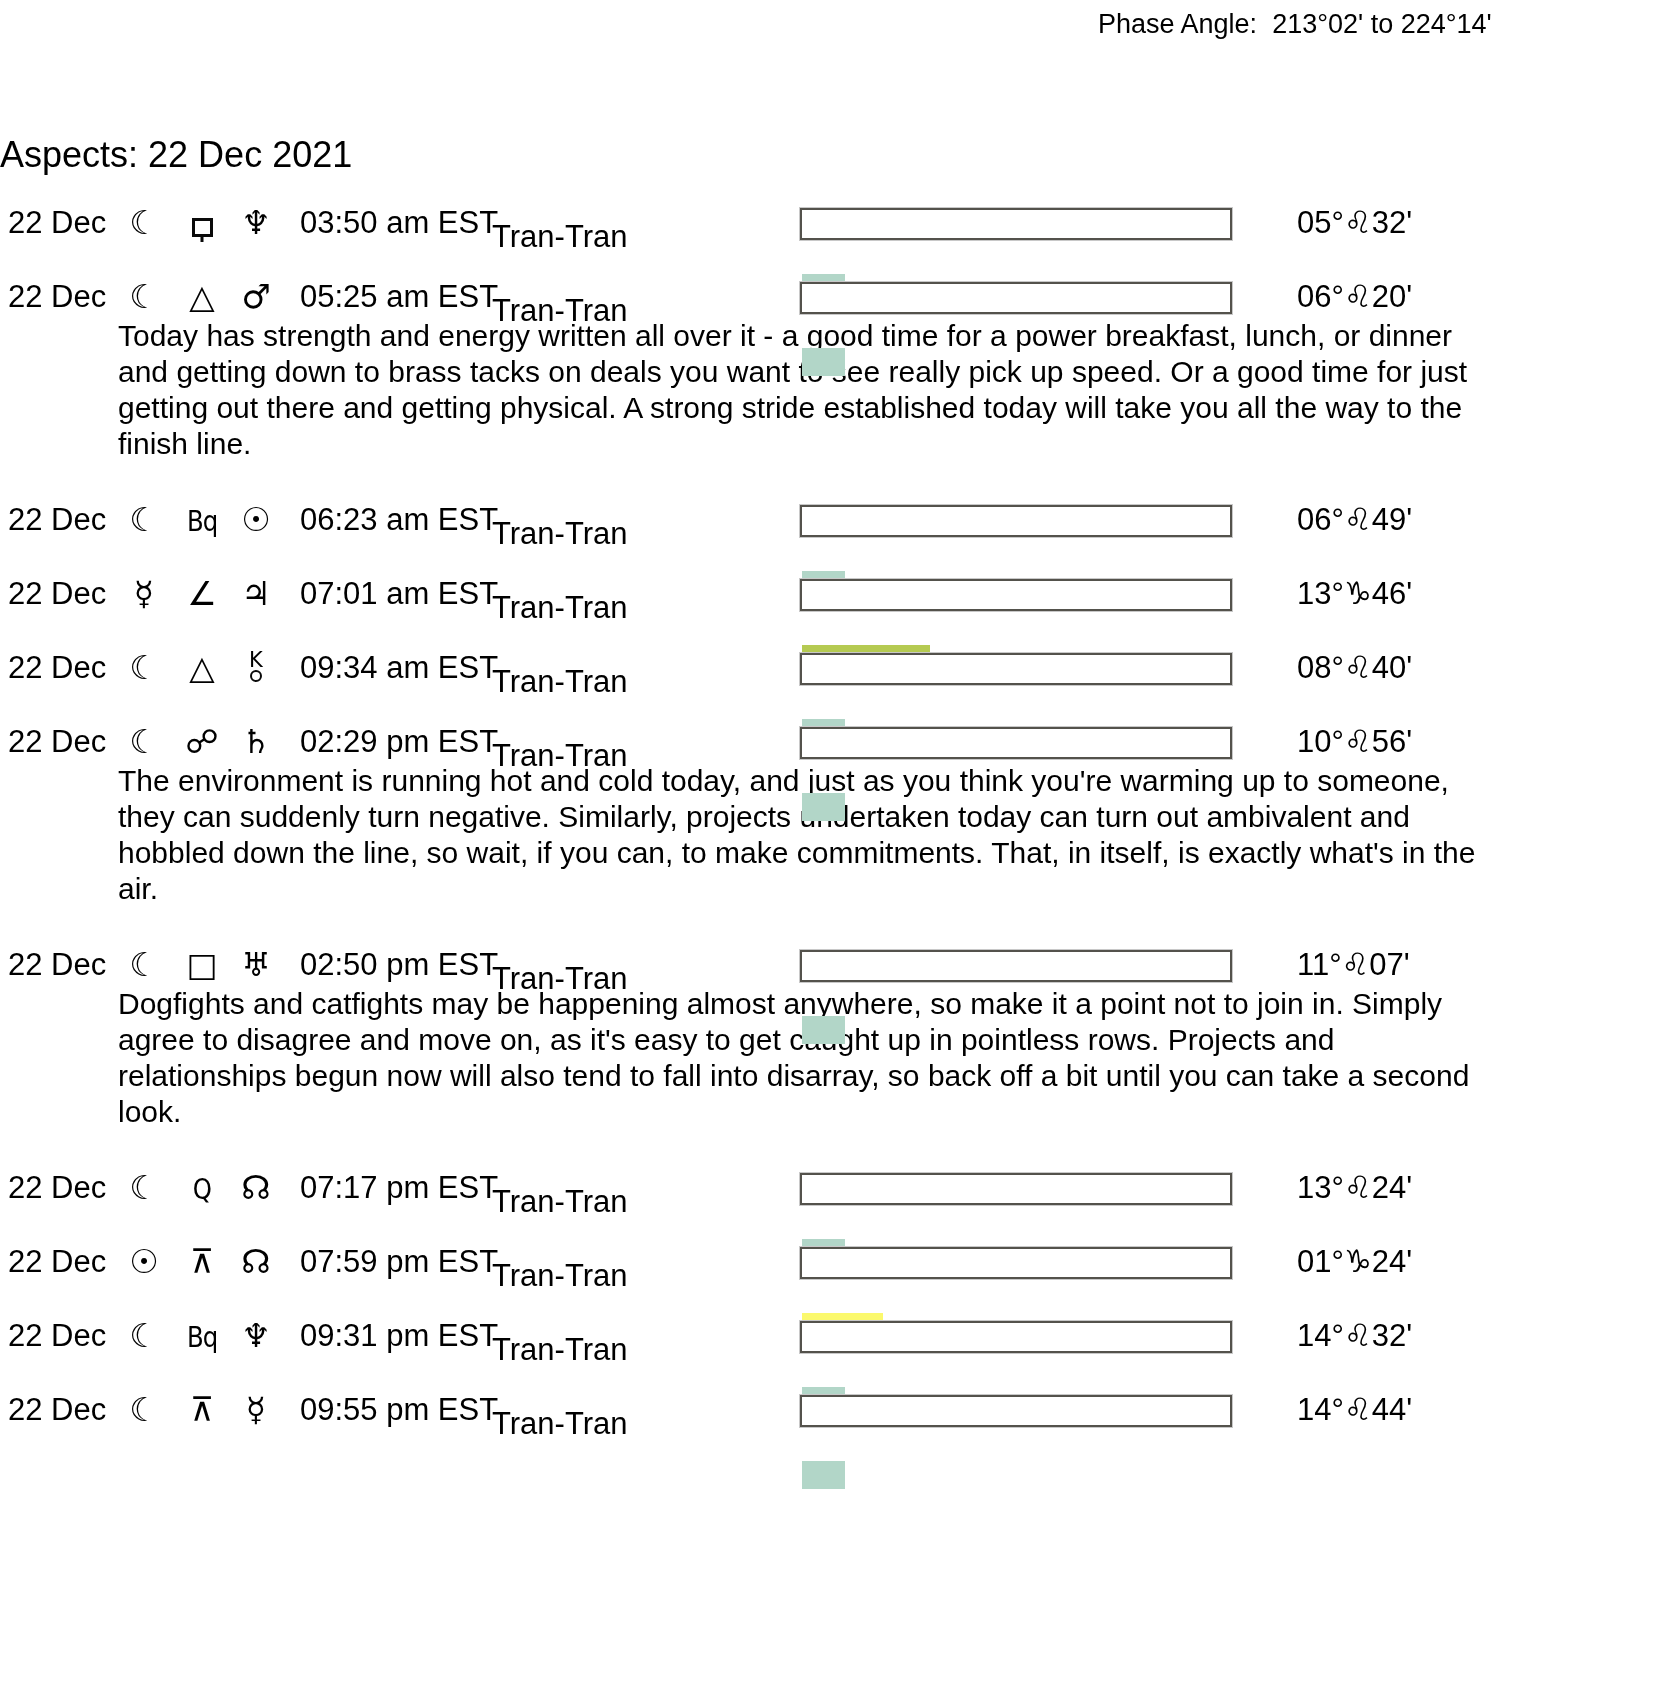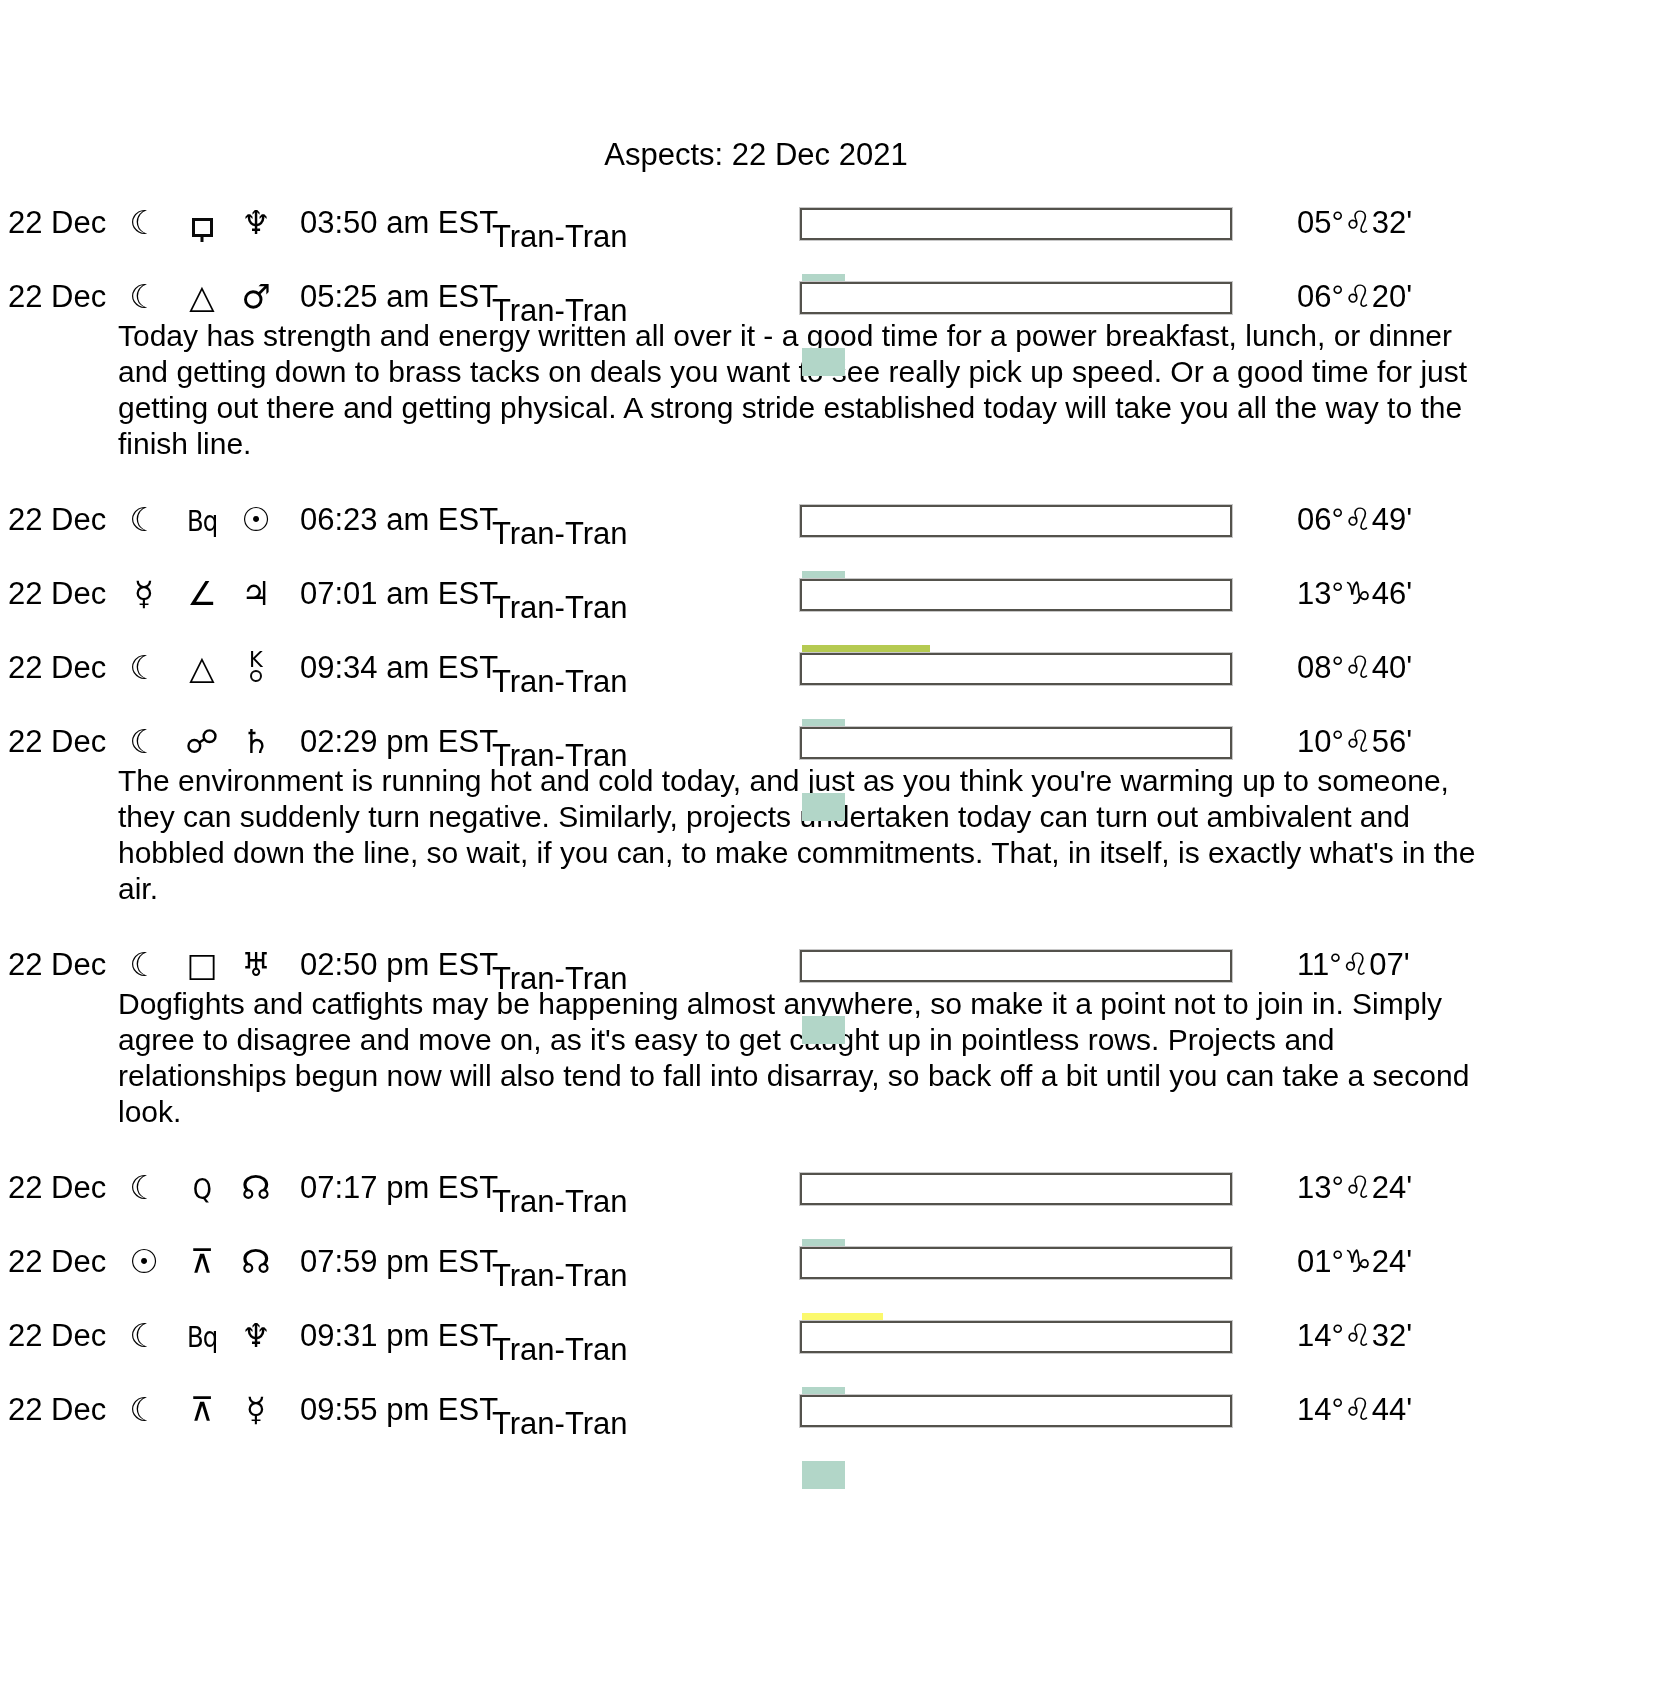--- a/index.html
+++ b/index.html
@@ -33,22 +33,21 @@
     line-height: 30px;
     white-space: pre;
   }
 
   
   .title {
     width: 1512px;
     margin: 99px 0 36px 0;
     height: 32px;
     line-height: 32px;
-    font-size: 31px;
-    text-align: center;
+    font-size: 36px;
     white-space: pre;
   }
 
   
   .entry { margin-bottom: 42px; }
   .row { position: relative; height: 32px; font-size: 31px; line-height: 32px; }
   .c { position: absolute; top: 0; white-space: pre; }
   .r-date { left: 8px; text-align: center; }
   .r-g1   { left: 120px; width: 48px; text-align: center; }
   .r-asp  { left: 176px; width: 52px; text-align: center; }
@@ -114,20 +113,21 @@
     line-height: 36px;
   }
 </style>
 </head>
 <body>
 
 <div class="page">
 
   <div class="header">
     <div class="hline">
+      <span class="phase-angle">Phase Angle:  213°02' to 224°14'</span>
     </div>
   </div>
 
   <div class="title">Aspects: 22 Dec 2021</div>
 
   <div id="rows">
   <div class="entry">
     <div class="row">
       <span class="c r-date">22 Dec</span>
       <span class="c r-g1 glyph">☾</span>

